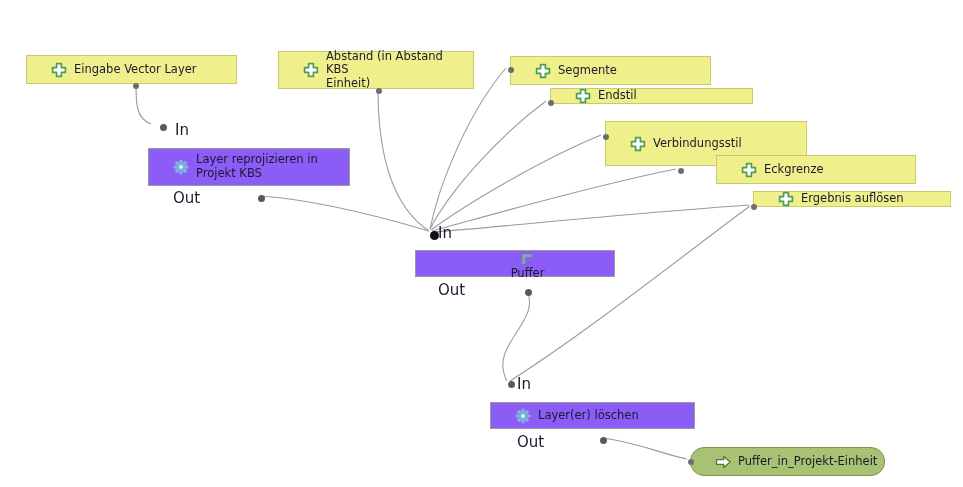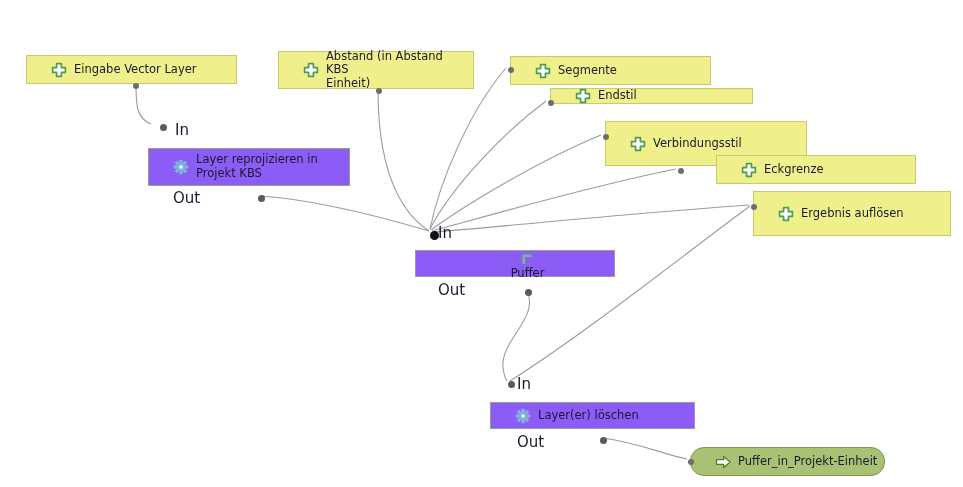--- a/index.html
+++ b/index.html
@@ -136,21 +136,21 @@
             <path d="M5.6 1.6 h4.8 v4 h4 v4.8 h-4 v4 h-4.8 v-4 h-4 v-4.8 h4 z" fill="#ffffff" stroke="#4f9c53" stroke-width="1.7" stroke-linejoin="round"></path>
           </svg></span>
         <span class="label">Verbindungsstil</span>
       </div>
       <div class="node param" style="left: 680px; top: 155px; width: 200px; height: 29px; margin-left: 36px;">
         <span class="icon icon-parameter"><svg width="16" height="16" viewBox="0 0 16 16">
             <path d="M5.6 1.6 h4.8 v4 h4 v4.8 h-4 v4 h-4.8 v-4 h-4 v-4.8 h4 z" fill="#ffffff" stroke="#4f9c53" stroke-width="1.7" stroke-linejoin="round"></path>
           </svg></span>
         <span class="label">Eckgrenze</span>
       </div>
-      <div class="node param" style="left: 753px; top: 191px; width: 198px; height: 45px; text-align: center;">
+      <div class="node param" style="left: 753px; top: 191px; width: 198px; height: 16px; text-align: center;">
         <span class="icon icon-parameter"><svg width="16" height="16" viewBox="0 0 16 16">
             <path d="M5.6 1.6 h4.8 v4 h4 v4.8 h-4 v4 h-4.8 v-4 h-4 v-4.8 h4 z" fill="#ffffff" stroke="#4f9c53" stroke-width="1.7" stroke-linejoin="round"></path>
           </svg></span>
         <span class="label">Ergebnis auflösen</span>
       </div>
       <div class="node alg" style="left: 148px; top: 148px; width: 202px; height: 38px;">
         <span class="icon icon-algorithm"><svg width="16" height="16" viewBox="0 0 16 16">
             <rect x="11.9" y="6.3" width="3.4" height="3.4" rx="0.7" fill="#7fb2dd" transform="rotate(0 13.6 8)"></rect>
             <rect x="10.259797974644666" y="10.259797974644666" width="3.4" height="3.4" rx="0.7" fill="#7fb2dd" transform="rotate(45 11.959797974644665 11.959797974644665)"></rect>
             <rect x="6.3" y="11.9" width="3.4" height="3.4" rx="0.7" fill="#7fb2dd" transform="rotate(90 8 13.6)"></rect>

